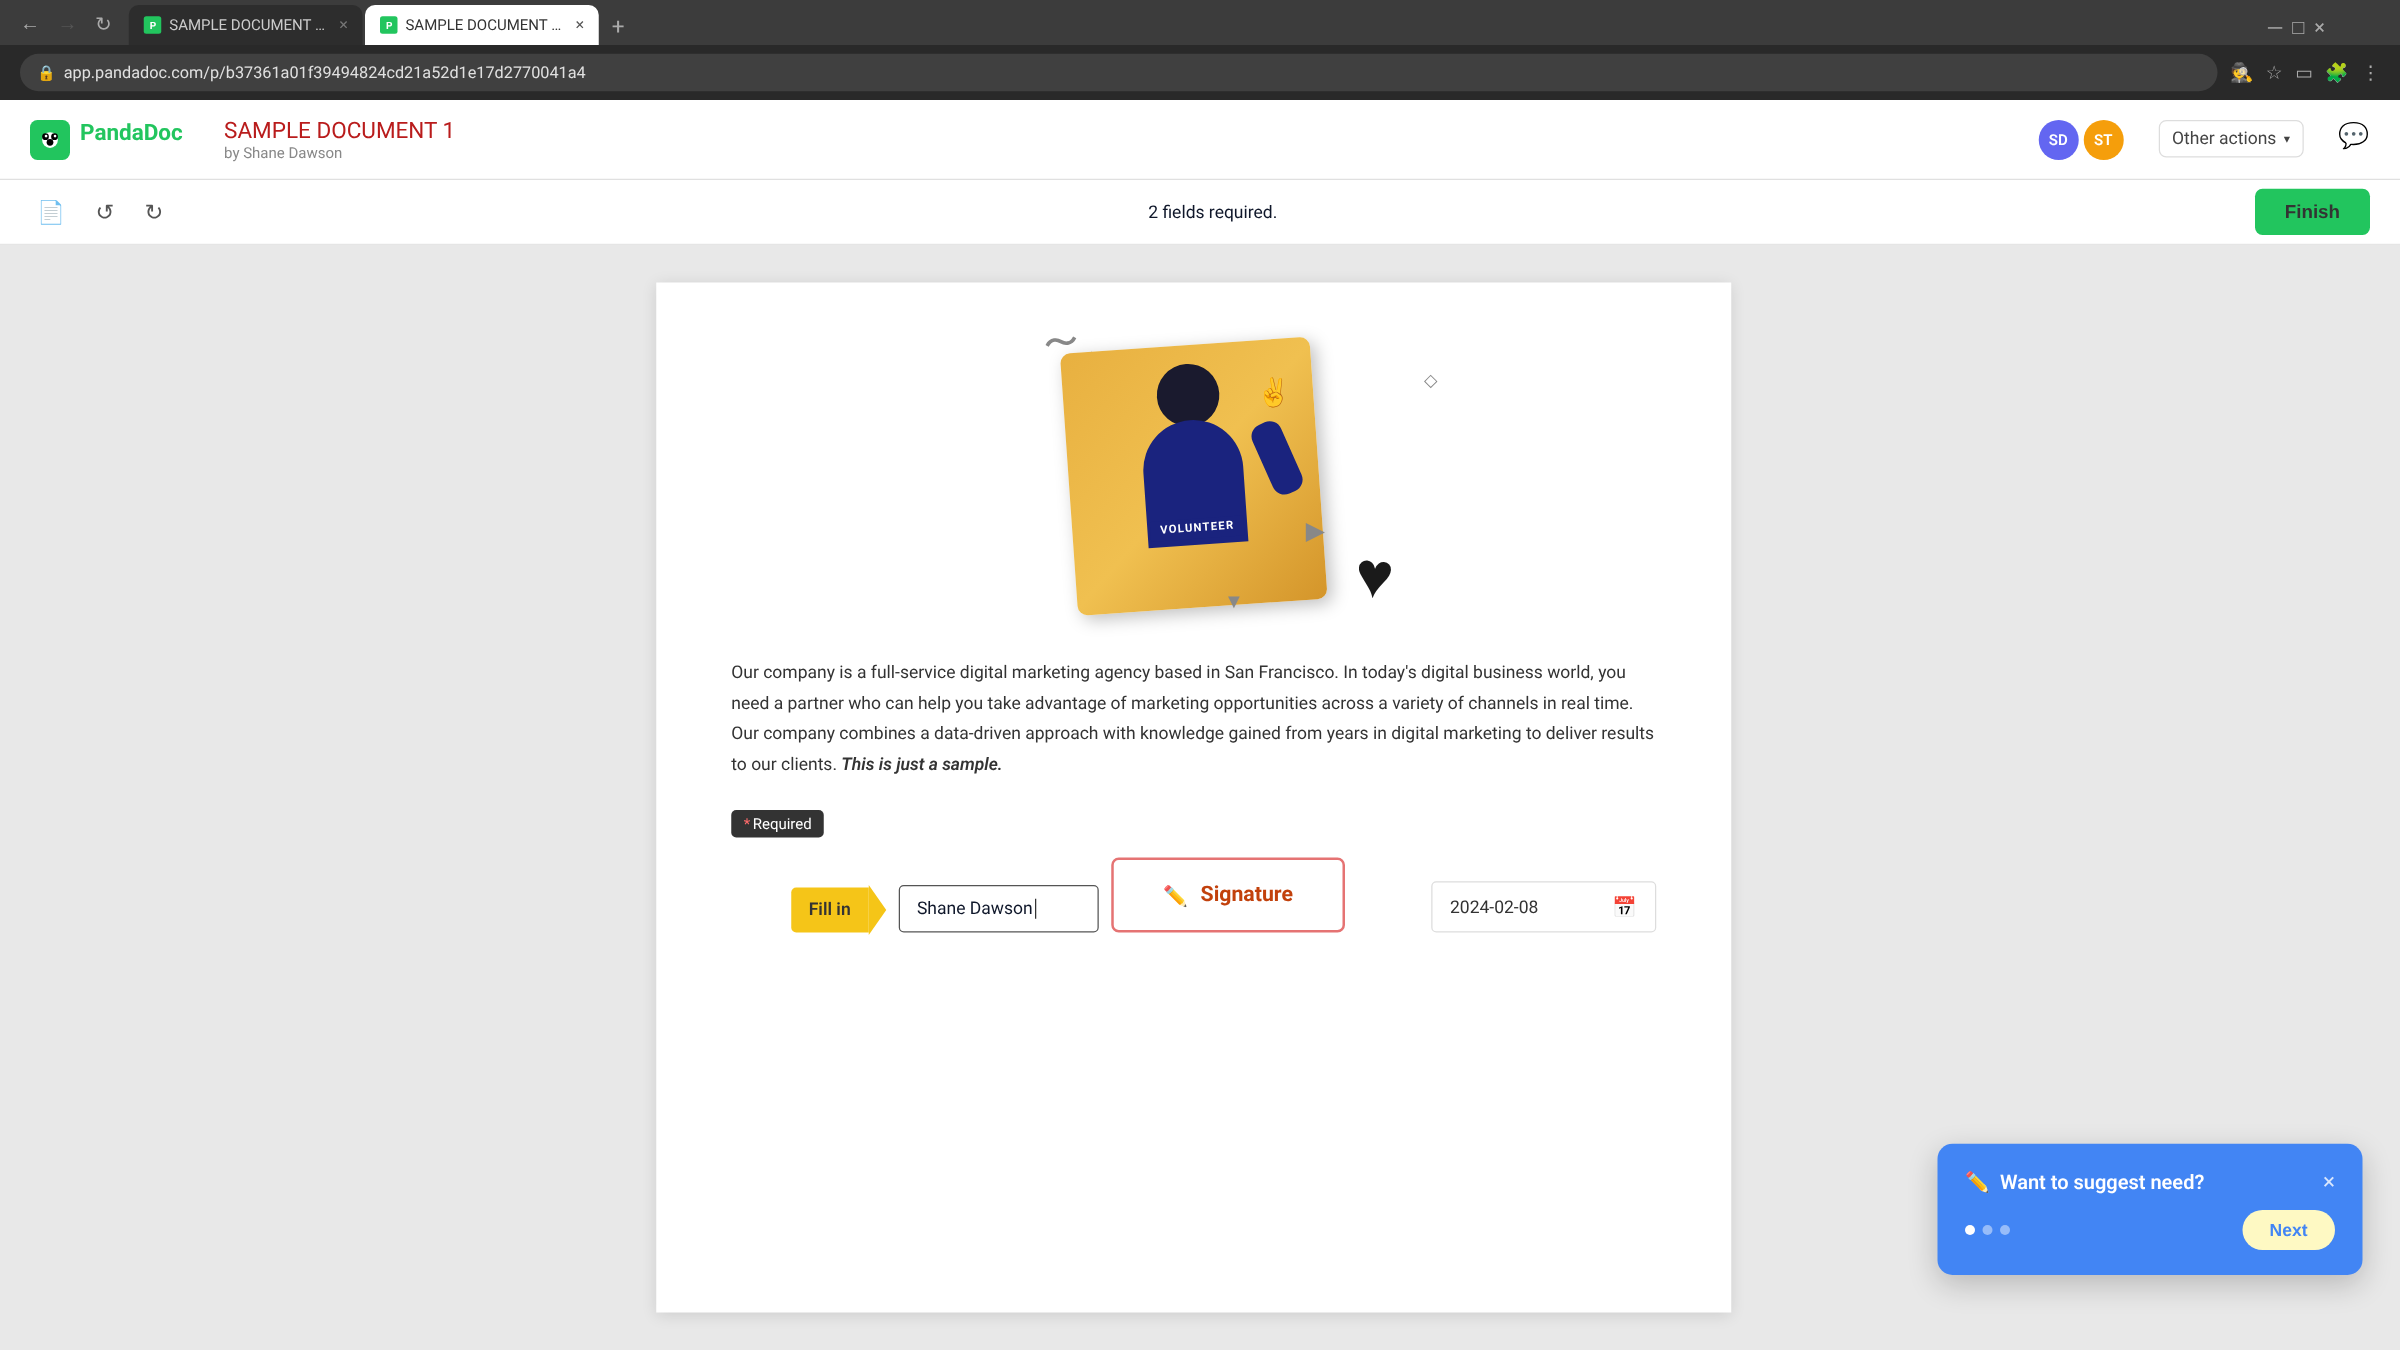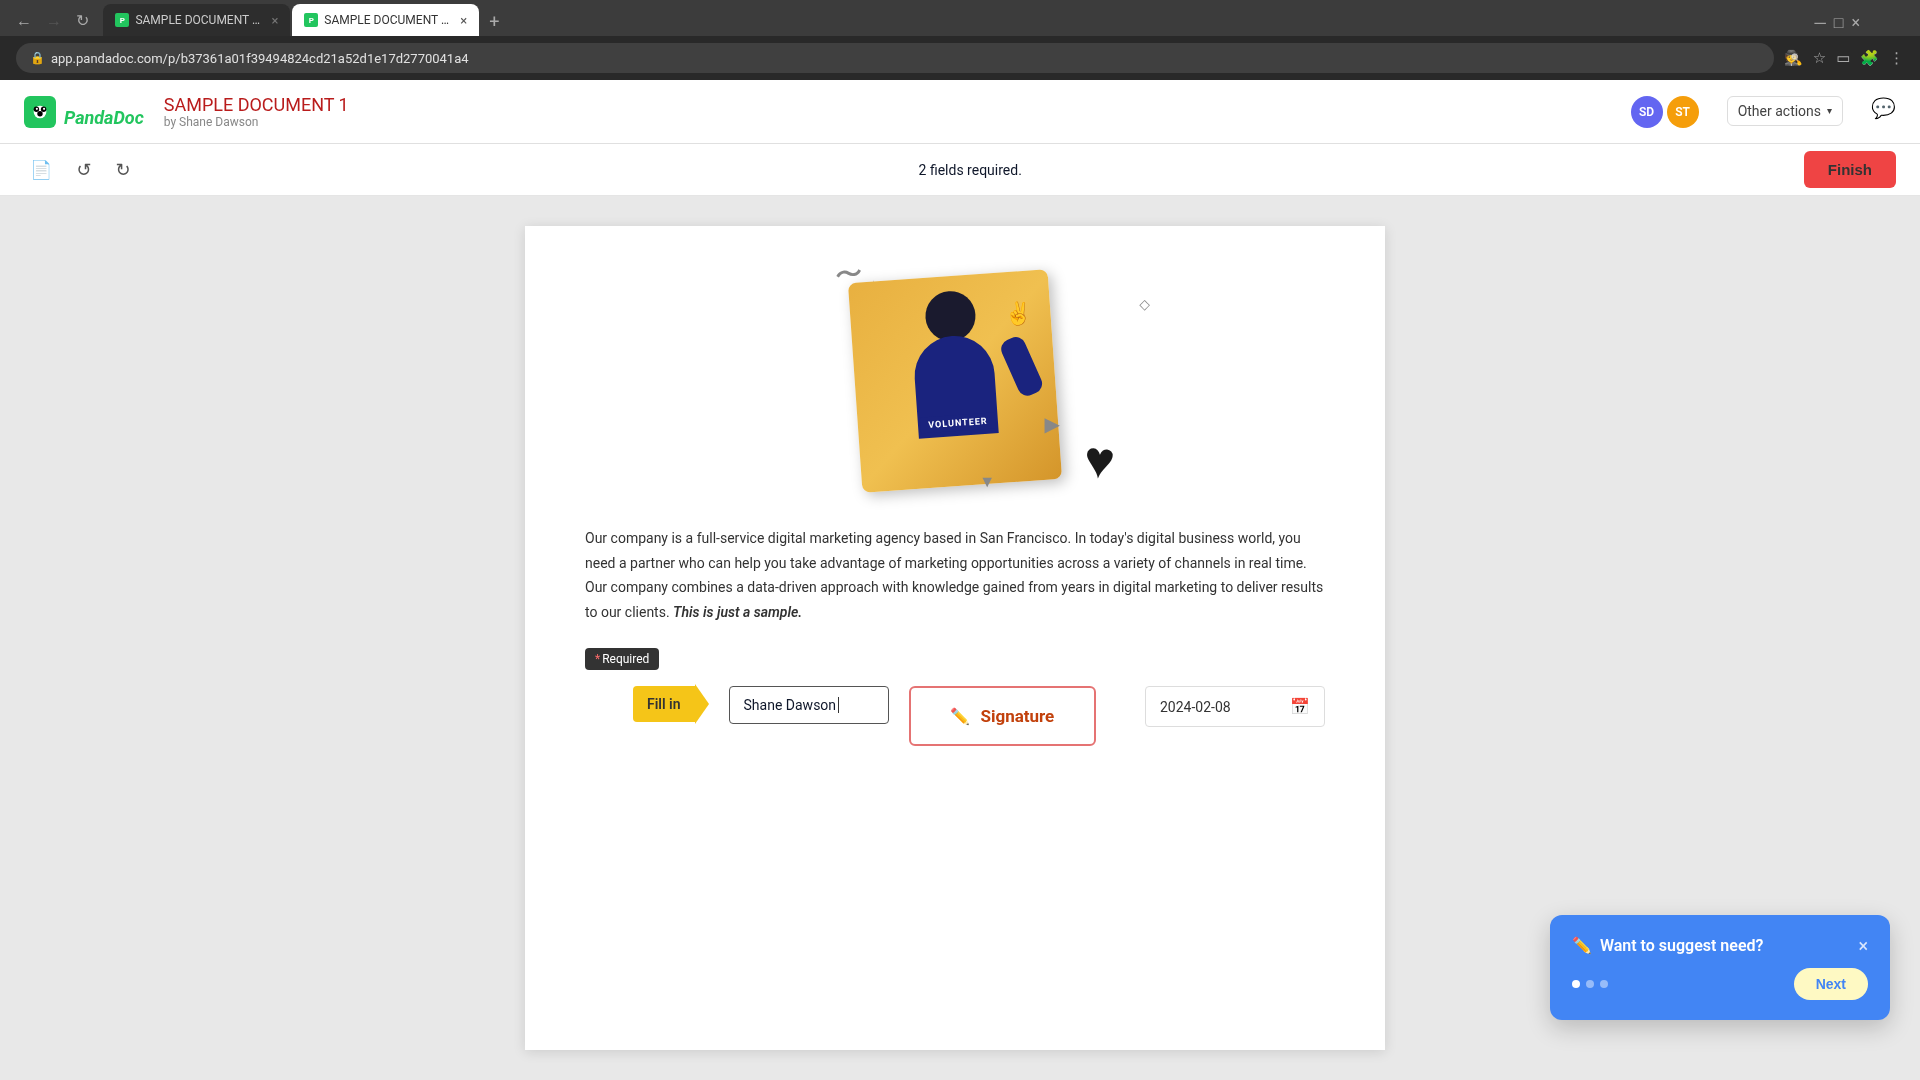--- a/index.html
+++ b/index.html
@@ -44,21 +44,21 @@
     <span style="color:#e0e0e0;font-size:13px;">app.pandadoc.com/p/b37361a01f39494824cd21a52d1e17d2770041a4</span>
   </div>
   <span style="color:#aaa;font-size:15px;">🕵</span>
   <span style="color:#aaa;font-size:15px;cursor:pointer;">☆</span>
   <span style="color:#aaa;font-size:15px;cursor:pointer;">▭</span>
   <span style="color:#aaa;font-size:15px;cursor:pointer;">🧩</span>
   <span style="color:#aaa;font-size:15px;cursor:pointer;">⋮</span>
 </div>
 
 <div style="background:#fff;height:64px;display:flex;align-items:center;padding:0 24px;border-bottom:1px solid #e0e0e0;position:relative;z-index:10;">
-  <div style="display:flex;align-items:flex-end;gap:8px;margin-right:20px;cursor:pointer;font-style:italic;">
+  <div style="display:flex;align-items:flex-start;gap:8px;margin-right:33px;cursor:pointer;">
     <div style="width:32px;height:32px;background:#22c55e;border-radius:6px;display:flex;align-items:center;justify-content:center;">
       <svg width="18" height="18" viewBox="0 0 20 20" fill="none">
         <circle cx="10" cy="10" r="7" fill="white"></circle>
         <circle cx="6" cy="7" r="3" fill="black"></circle>
         <circle cx="14" cy="7" r="3" fill="black"></circle>
         <circle cx="10" cy="12" r="3" fill="black"></circle>
         <circle cx="6.5" cy="6.5" r="1.2" fill="white"></circle>
         <circle cx="14.5" cy="6.5" r="1.2" fill="white"></circle>
       </svg>
     </div>
@@ -79,21 +79,21 @@
     </div>
     <span style="font-size:20px;cursor:pointer;color:#555;">💬</span>
   </div>
 </div>
 
 <div style="background:#fff;height:52px;display:flex;align-items:center;padding:0 24px;border-bottom:1px solid #e5e5e5;gap:12px;">
   <button style="background:none;border:none;font-size:18px;cursor:pointer;color:#555;padding:4px 6px;border-radius:4px;">📄</button>
   <button style="background:none;border:none;font-size:18px;cursor:pointer;color:#555;padding:4px 6px;border-radius:4px;">↺</button>
   <button style="background:none;border:none;font-size:18px;cursor:pointer;color:#555;padding:4px 6px;border-radius:4px;">↻</button>
   <div style="flex:1;text-align:center;font-size:14px;color:#0f172a;">2 fields required.</div>
-  <button style="background:#ef4444;color:#333;border:none;border-radius:6px;padding:10px 24px;font-size:15px;font-weight:600;cursor:pointer;">Finish</button>
+  <button style="background:#22c55e;color:#333;border:none;border-radius:6px;padding:10px 24px;font-size:15px;font-weight:600;cursor:pointer;">Finish</button>
 </div>
 
 <div style="display:flex;height:calc(1080px - 36px - 44px - 64px - 52px);background:#e8e8e8;overflow:hidden;">
 
   <div style="width:150px;background:#e8e8e8;flex-shrink:0;"></div>
 
   <div style="flex:1;overflow-y:auto;display:flex;justify-content:center;padding:30px 0;">
     <div style="background:#fff;width:860px;min-height:600px;box-shadow:0 2px 12px rgba(0,0,0,0.12);padding:40px 60px;position:relative;">
 
       
@@ -128,21 +128,21 @@
         <em style="font-style:italic;font-weight:600;">This is just a sample.</em>
       </p>
 
       
       <div style="display:inline-flex;align-items:center;gap:2px;background:#333;color:#fff;font-size:12px;padding:4px 10px;border-radius:4px;margin-bottom:16px;">
         <span style="color:#ff6b6b;">* </span>
         <span>Required</span>
       </div>
 
       
-      <div style="display:flex;align-items:flex-start;gap:20px;margin-bottom:20px;position:relative;padding-left:48px;">
+      <div style="display:flex;align-items:flex-end;gap:10px;margin-bottom:20px;position:relative;padding-left:48px;">
 
         <div style="background:#f5c518;color:#333;display:flex;align-items:center;gap:6px;padding:10px 14px;border-radius:4px 0 0 4px;font-size:14px;font-weight:600;cursor:pointer;position:relative;flex-shrink:0;">
           <span>Fill in</span>
           <div style="position:absolute;right:-14px;top:50%;transform:translateY(-50%);width:0;height:0;border-left:14px solid #f5c518;border-top:20px solid transparent;border-bottom:20px solid transparent;z-index:1;"></div>
         </div>
 
         <div style="border:1.5px solid #555;border-radius:4px;padding:10px 14px;font-size:14px;color:#0f172a;min-width:160px;display:flex;align-items:center;gap:2px;cursor:text;margin-left:14px;">
           <span>Shane Dawson</span>
           <span style="width:1px;height:16px;background:#333;display:inline-block;animation:blink 1s step-end infinite;"></span>
         </div>

